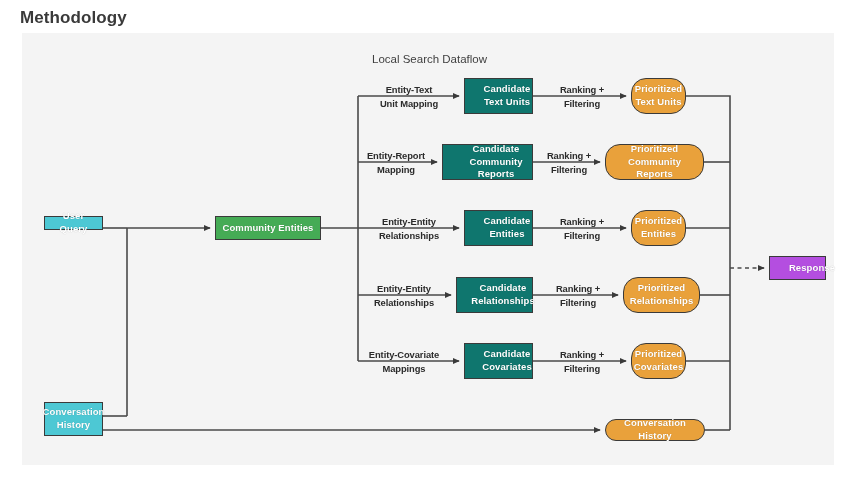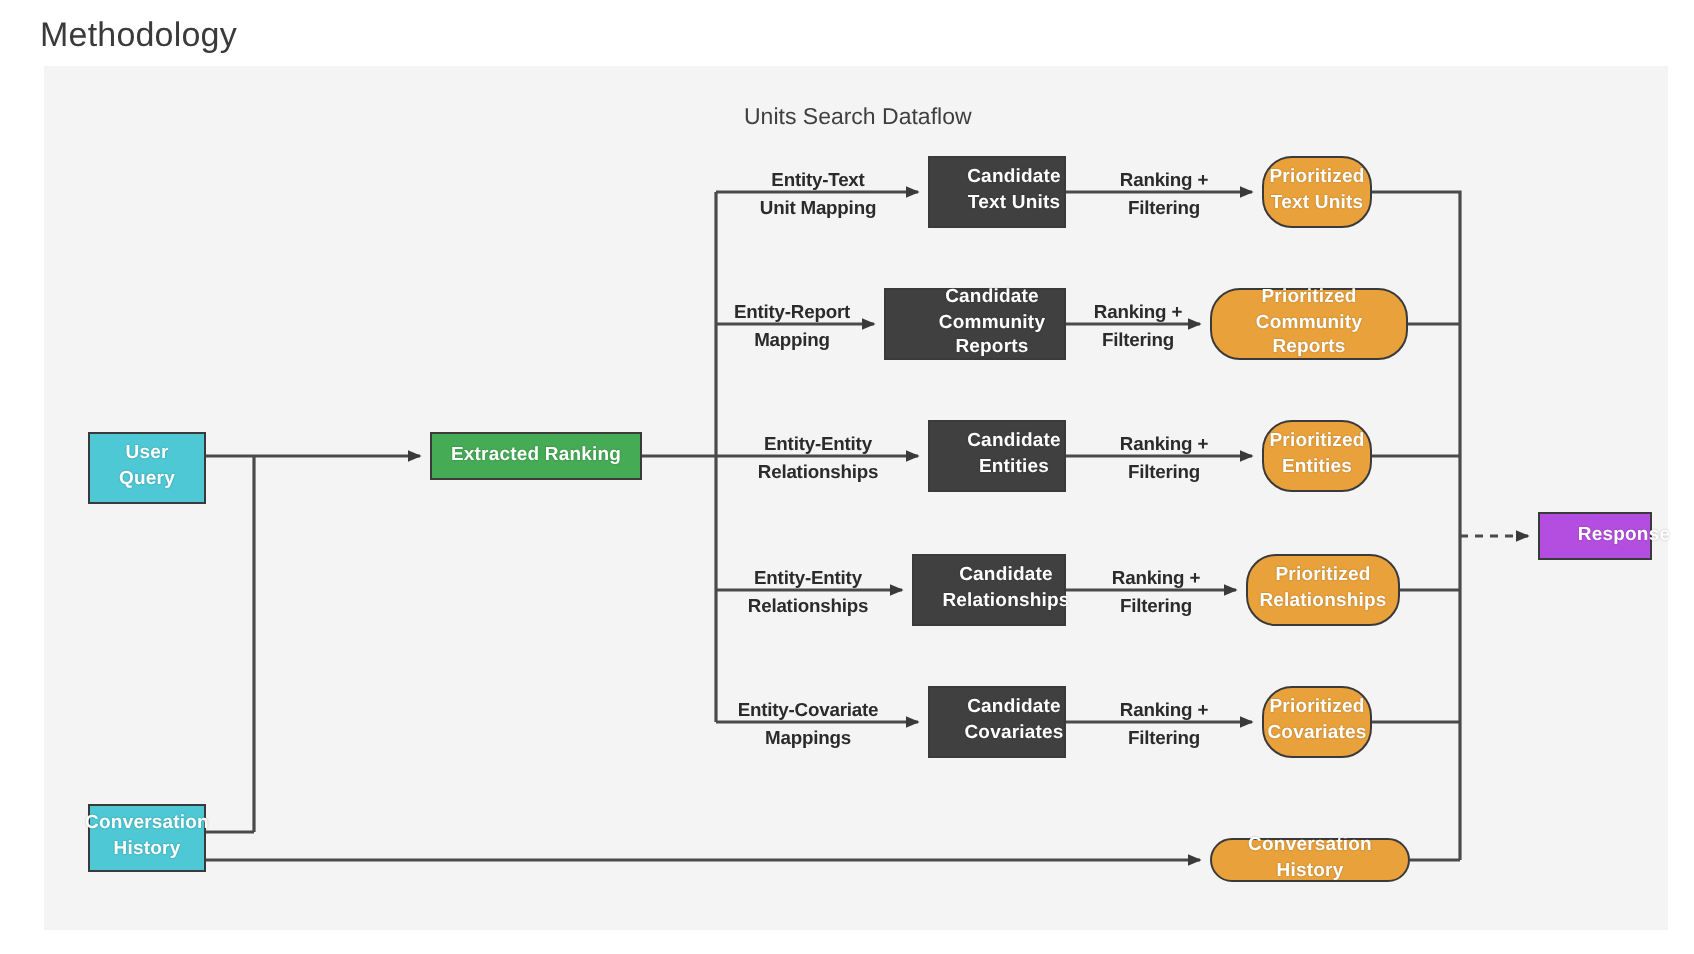--- a/index.html
+++ b/index.html
@@ -17,21 +17,21 @@
     width: 847px;
     height: 477px;
     background: #ffffff;
   }
 
   #page-title {
     position: absolute;
     left: 20px;
     top: 8px;
     font-size: 17px;
-    font-weight: 400;
+    font-weight: 700;
     color: #3a3a3a;
     letter-spacing: 0.1px;
   }
 
   #canvas {
     position: absolute;
     left: 22px;
     top: 33px;
     width: 812px;
     height: 432px;
@@ -68,21 +68,21 @@
     font-size: 9.5px;
     font-weight: 700;
     line-height: 1.35;
     letter-spacing: 0.1px;
     text-shadow: 0 0 1px rgba(0,0,0,0.28);
     padding: 1px 3px;
   }
 
   .node.cyan     { background: #4dc8d4; }
   .node.green    { background: #45ab55; }
-  .node.pink     { background: #404040; padding-left: 20px; }
+  .node.pink     { background: #0f766e; padding-left: 20px; }
   .node.orange   { background: #e9a13b; border-radius: 15px; }
   .node.purple   { background: #b44ee0; padding-left: 32px; }
 
   .edge-label {
     position: absolute;
     font-size: 9.4px;
     font-weight: 700;
     color: #2b2b2b;
     line-height: 1.45;
     text-align: center;
@@ -137,29 +137,29 @@
         <path d="M664,328 L708,328"></path>
         <path d="M708,235 L708,397"></path>
         <path d="M683,397 L708,397"></path>
 
         <path d="M81,397 L578,397" marker-end="url(#arrow)"></path>
 
         <path d="M708,235 L742,235" stroke-dasharray="4,3.5" marker-end="url(#arrow)"></path>
       </g>
     </svg>
 
-    <div id="diagram-title">Units Search Dataflow</div>
-
-    <div class="node cyan" style="left:22px; top:183px; width:59px; height:36px;">User Query</div>
+    <div id="diagram-title">Local Search Dataflow</div>
+
+    <div class="node cyan" style="left:22px; top:183px; width:59px; height:14px;">User Query</div>
 
     <div class="node cyan" style="left:22px; top:369px; width:59px; height:34px; white-space:pre-line;">Conversation
 History</div>
 
 
-    <div class="node green" style="left:193px; top:183px; width:106px; height:24px;">Extracted Ranking</div>
+    <div class="node green" style="left:193px; top:183px; width:106px; height:24px;">Community Entities</div>
 
     <div class="edge-label" style="left:338px; top:50px; width:98px; white-space:pre-line;">Entity-Text
 Unit Mapping</div>
     <div class="node pink" style="left:442px; top:45px; width:69px; height:36px; white-space:pre-line;">Candidate
 Text Units</div>
     <div class="edge-label" style="left:516px; top:50px; width:88px; white-space:pre-line;">Ranking +
 Filtering</div>
     <div class="node orange" style="left:609px; top:45px; width:55px; height:36px; white-space:pre-line;">Prioritized
 Text Units</div>
 

